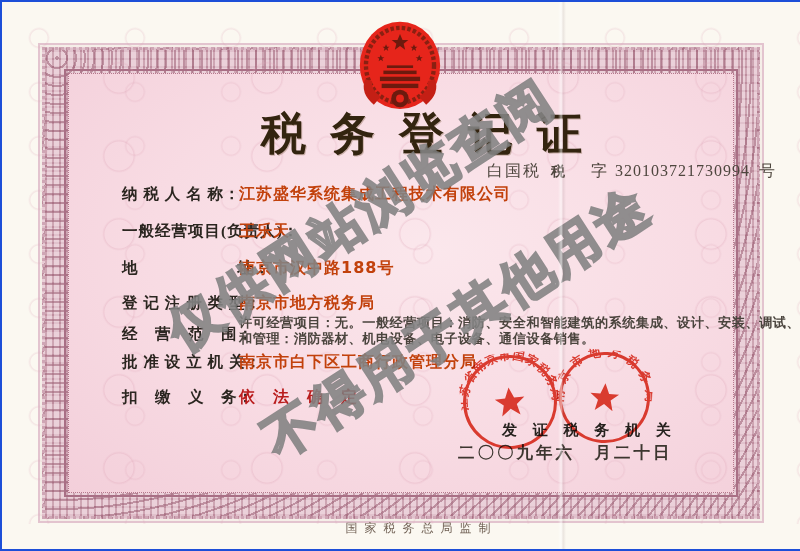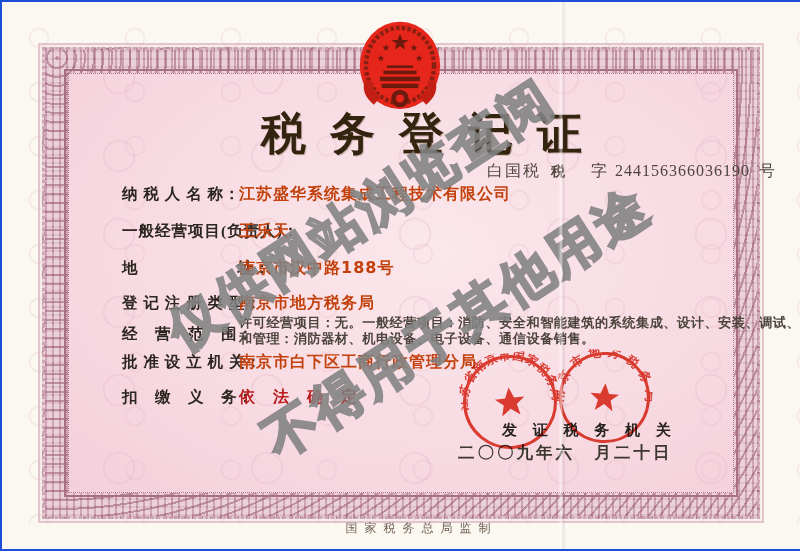--- a/index.html
+++ b/index.html
@@ -129,21 +129,21 @@
     <rect x="29" y="73" width="42" height="5" fill="#6d1a0e"></rect>
     <circle cx="50" cy="90" r="10" fill="#6d1a0e"></circle>
     <circle cx="50" cy="90" r="4.5" fill="#e6251b"></circle>
     <path d="M10,68 Q4,84 20,97 L28,88 Q16,80 18,70 Z" fill="#c41f15"></path>
     <path d="M90,68 Q96,84 80,97 L72,88 Q84,80 82,70 Z" fill="#c41f15"></path>
   </svg>
 
   <h1 class="cert-title">税务登记证</h1>
 
   <div class="serial-line">
-    <span class="region">白国税</span><span class="taxchar">税</span><span class="zichar">字</span><span class="num">244156366036190</span><span class="hao">号</span>
+    <span class="region">白国税</span><span class="taxchar">税</span><span class="zichar">字</span><span class="num">320103721730994</span><span class="hao">号</span>
   </div>
 
   <div class="frow" style="top:182px">
     <span class="flabel">纳 税 人 名 称：</span>
     <span class="fvalue">江苏盛华系统集成工程技术有限公司</span>
   </div>
   <div class="frow" style="top:219px">
     <span class="flabel">一般经营项目(负责人)：</span>
     <span class="fvalue">王乐天</span>
   </div>

